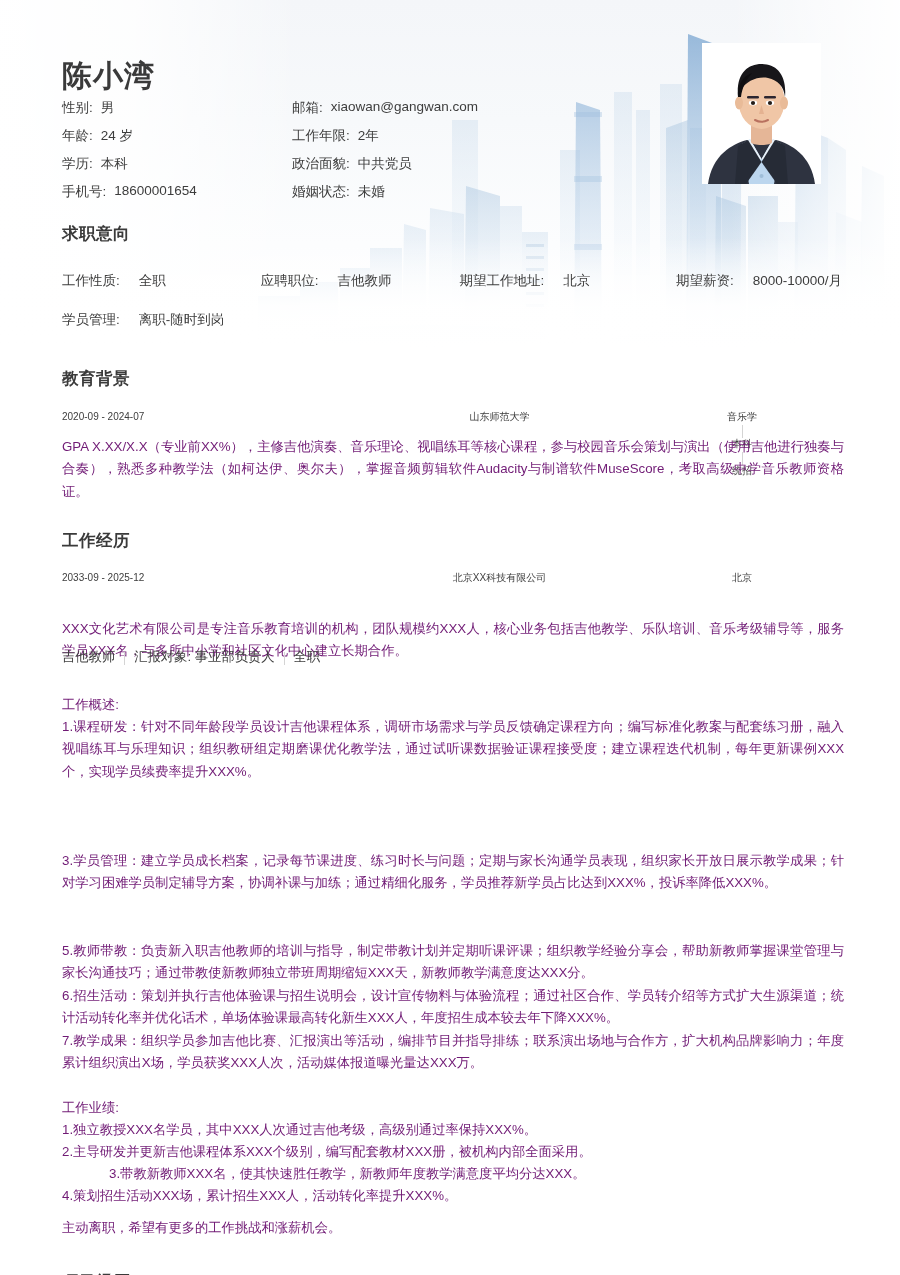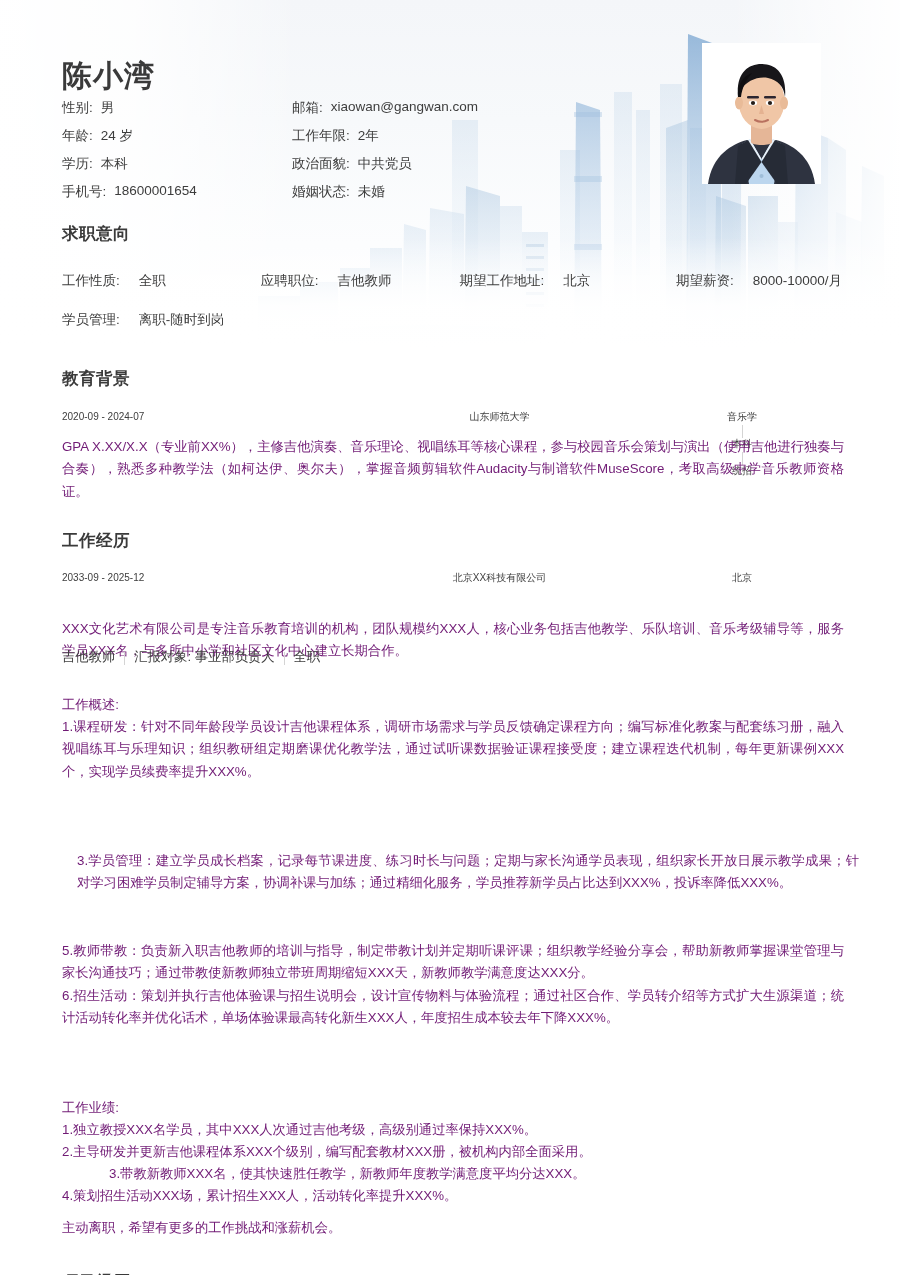--- a/index.html
+++ b/index.html
@@ -382,23 +382,24 @@
     <span>吉他教师</span>
     <span class="tagsep"></span>
     <span>汇报对象: 事业部负责人</span>
     <span class="tagsep"></span>
     <span>全职</span>
   </div>
 
   <div class="body-para" style="top: 694px;">工作概述:</div>
 
   <div class="body-para" style="top: 716px;">1.课程研发：针对不同年龄段学员设计吉他课程体系，调研市场需求与学员反馈确定课程方向；编写标准化教案与配套练习册，融入视唱练耳与乐理知识；组织教研组定期磨课优化教学法，通过试听课数据验证课程接受度；建立课程迭代机制，每年更新课例XXX个，实现学员续费率提升XXX%。</div>
-  <div class="body-para" style="top: 850px; margin-left: 15px;">3.学员管理：建立学员成长档案，记录每节课进度、练习时长与问题；定期与家长沟通学员表现，组织家长开放日展示教学成果；针对学习困难学员制定辅导方案，协调补课与加练；通过精细化服务，学员推荐新学员占比达到XXX%，投诉率降低XXX%。</div>
+  <div class="body-para" style="top: 850px;">3.学员管理：建立学员成长档案，记录每节课进度、练习时长与问题；定期与家长沟通学员表现，组织家长开放日展示教学成果；针对学习困难学员制定辅导方案，协调补课与加练；通过精细化服务，学员推荐新学员占比达到XXX%，投诉率降低XXX%。</div>
   <div class="body-para" style="top: 940px;">5.教师带教：负责新入职吉他教师的培训与指导，制定带教计划并定期听课评课；组织教学经验分享会，帮助新教师掌握课堂管理与家长沟通技巧；通过带教使新教师独立带班周期缩短XXX天，新教师教学满意度达XXX分。</div>
   <div class="body-para" style="top: 985px;">6.招生活动：策划并执行吉他体验课与招生说明会，设计宣传物料与体验流程；通过社区合作、学员转介绍等方式扩大生源渠道；统计活动转化率并优化话术，单场体验课最高转化新生XXX人，年度招生成本较去年下降XXX%。</div>
+  <div class="body-para" style="top: 1030px;">7.教学成果：组织学员参加吉他比赛、汇报演出等活动，编排节目并指导排练；联系演出场地与合作方，扩大机构品牌影响力；年度累计组织演出X场，学员获奖XXX人次，活动媒体报道曝光量达XXX万。</div>
 
   <div class="body-para" style="top: 1097px;">工作业绩:</div>
   <div class="body-para" style="top: 1119px;">1.独立教授XXX名学员，其中XXX人次通过吉他考级，高级别通过率保持XXX%。</div>
   <div class="body-para" style="top: 1141px;">2.主导研发并更新吉他课程体系XXX个级别，编写配套教材XXX册，被机构内部全面采用。</div>
   <div class="body-para" style="top: 1163px; margin-left: 47px;">3.带教新教师XXX名，使其快速胜任教学，新教师年度教学满意度平均分达XXX。</div>
   <div class="body-para" style="top: 1185px;">4.策划招生活动XXX场，累计招生XXX人，活动转化率提升XXX%。</div>
 
   <div class="body-para" style="top: 1217px;">主动离职，希望有更多的工作挑战和涨薪机会。</div>
 
   <div class="sec-title" style="top: 1271px;">项目经历</div>

